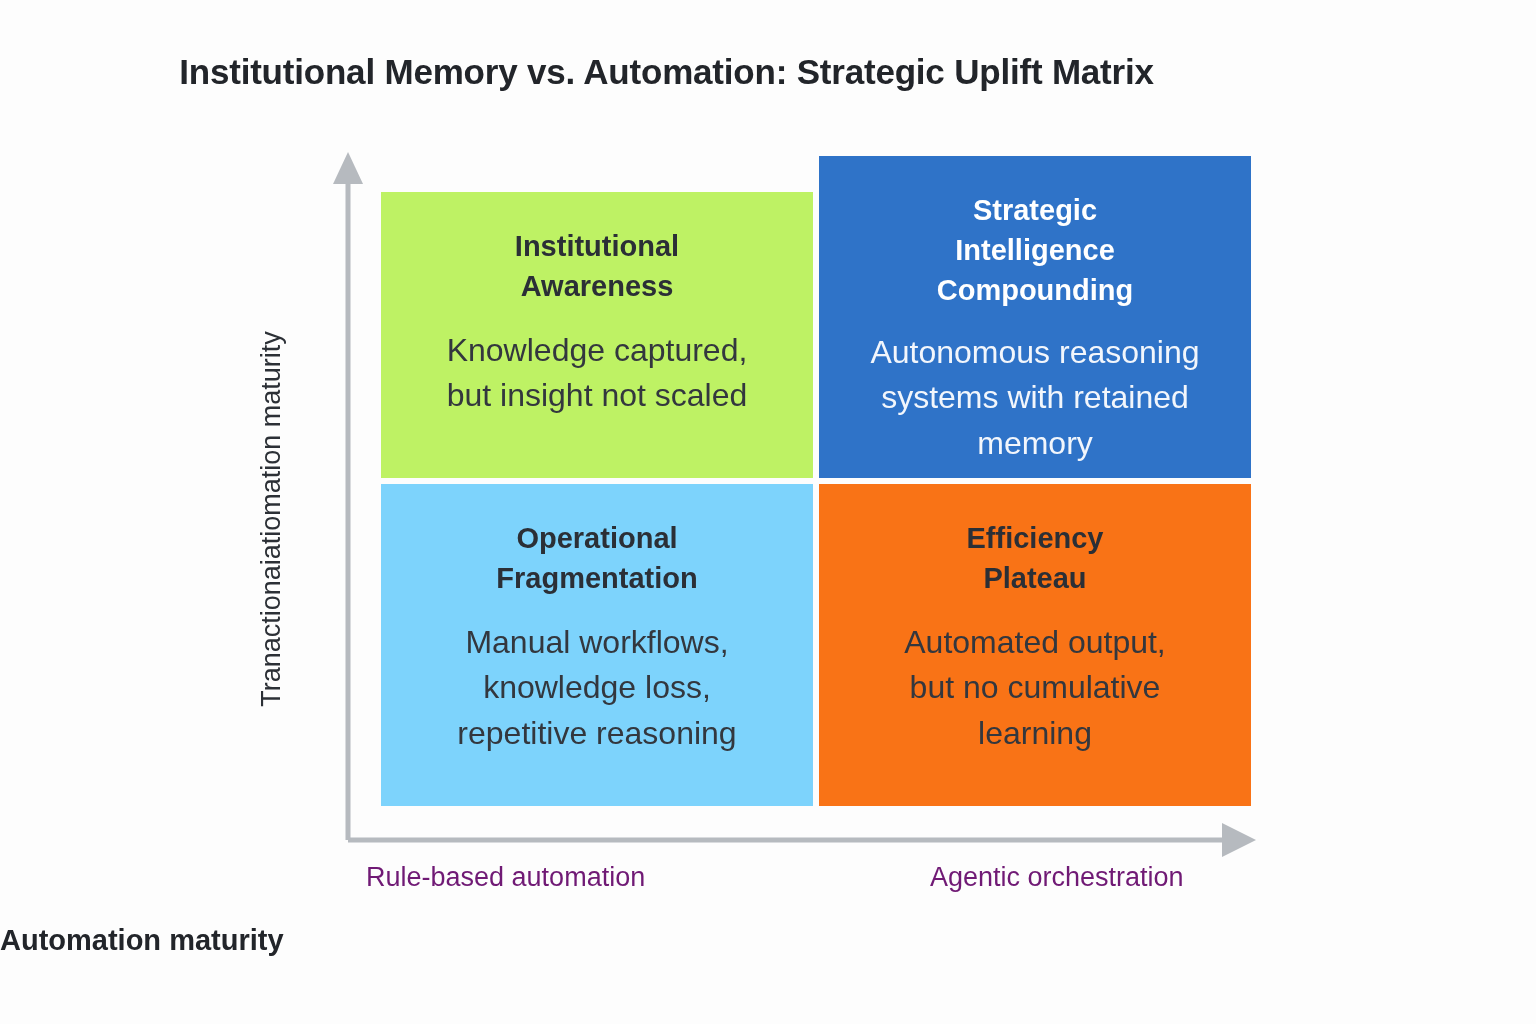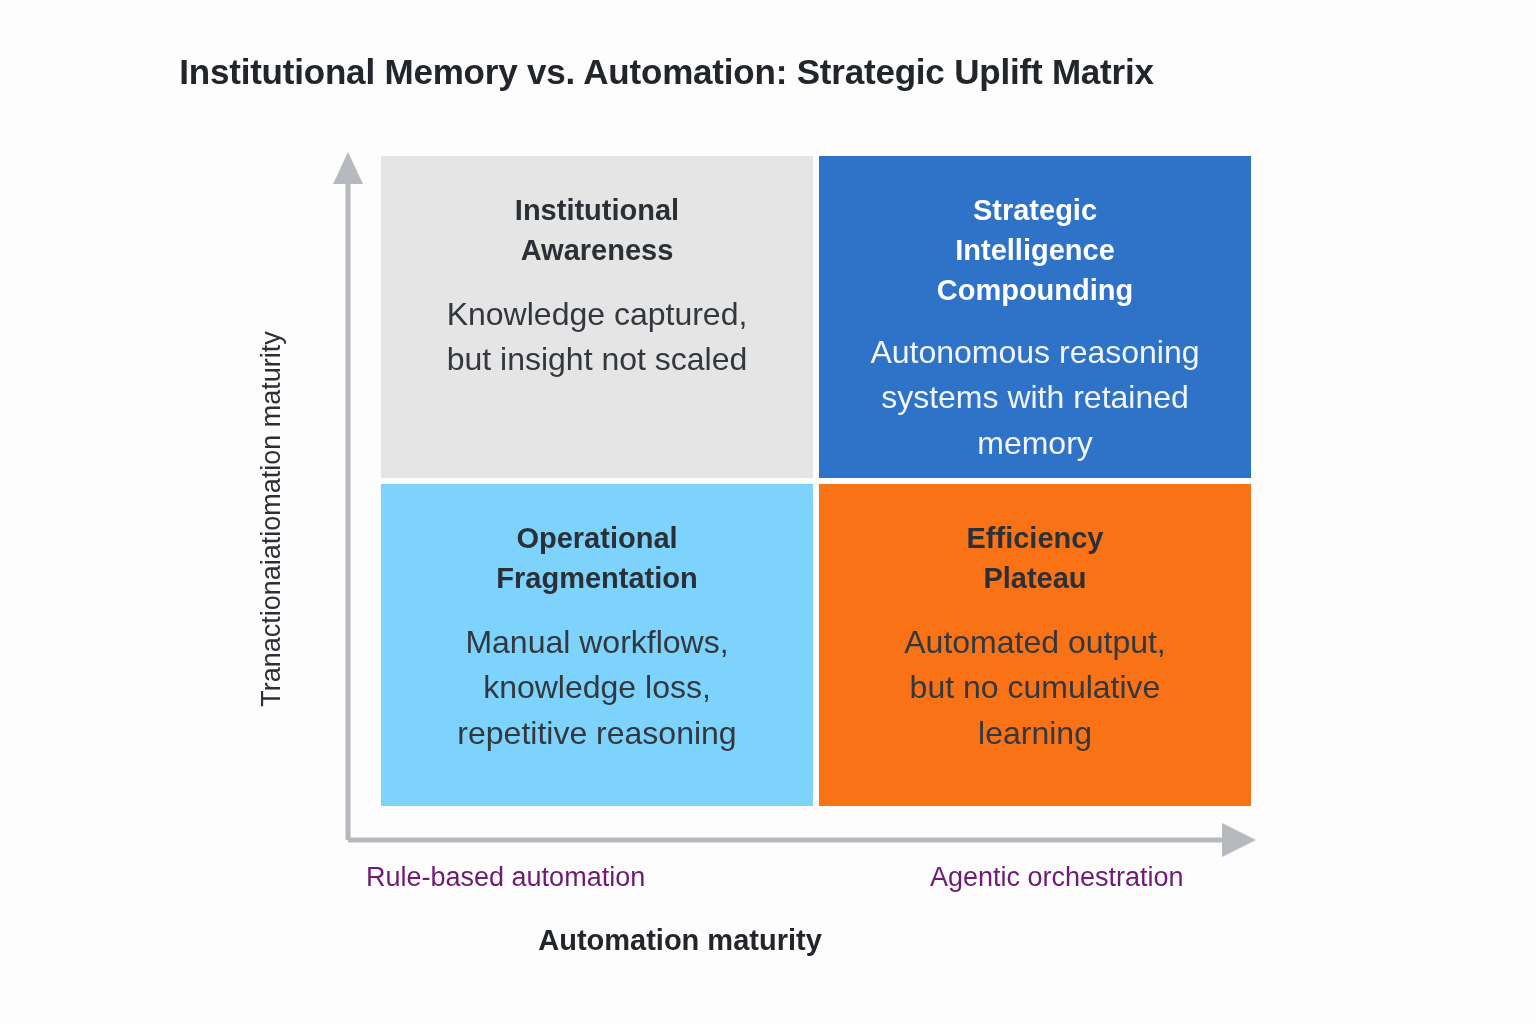--- a/index.html
+++ b/index.html
@@ -53,21 +53,21 @@
     position: relative;
     display: flex;
     flex-direction: column;
     align-items: center;
     justify-content: flex-start;
     box-sizing: border-box;
     padding: 34px 26px 20px 26px;
     overflow: hidden;
   }
 
-  .q-tl { background: #e5e5e5; }
+  .q-tl { background: #bef264; margin-top: 36px; }
   .q-tr { background: #2f73c8; }
   .q-bl { background: #7dd3fc; }
   .q-br { background: #f97316; }
 
   .q-title {
     font-size: 29px;
     font-weight: bold;
     line-height: 1.38;
     text-align: center;
     color: #2b2f36;
@@ -125,21 +125,21 @@
     white-space: nowrap;
   }
   .x-tick-left  { left: 366px; }
   .x-tick-right { left: 930px; }
 
   .x-axis-title {
     position: absolute;
     left: 0;
     top: 924px;
     width: 1360px;
-    text-align: center;
+    text-align: left;
     font-size: 29px;
     font-weight: bold;
     color: #22252a;
     white-space: nowrap;
   }
 </style>
 </head>
 <body>
 
 <div id="root">

